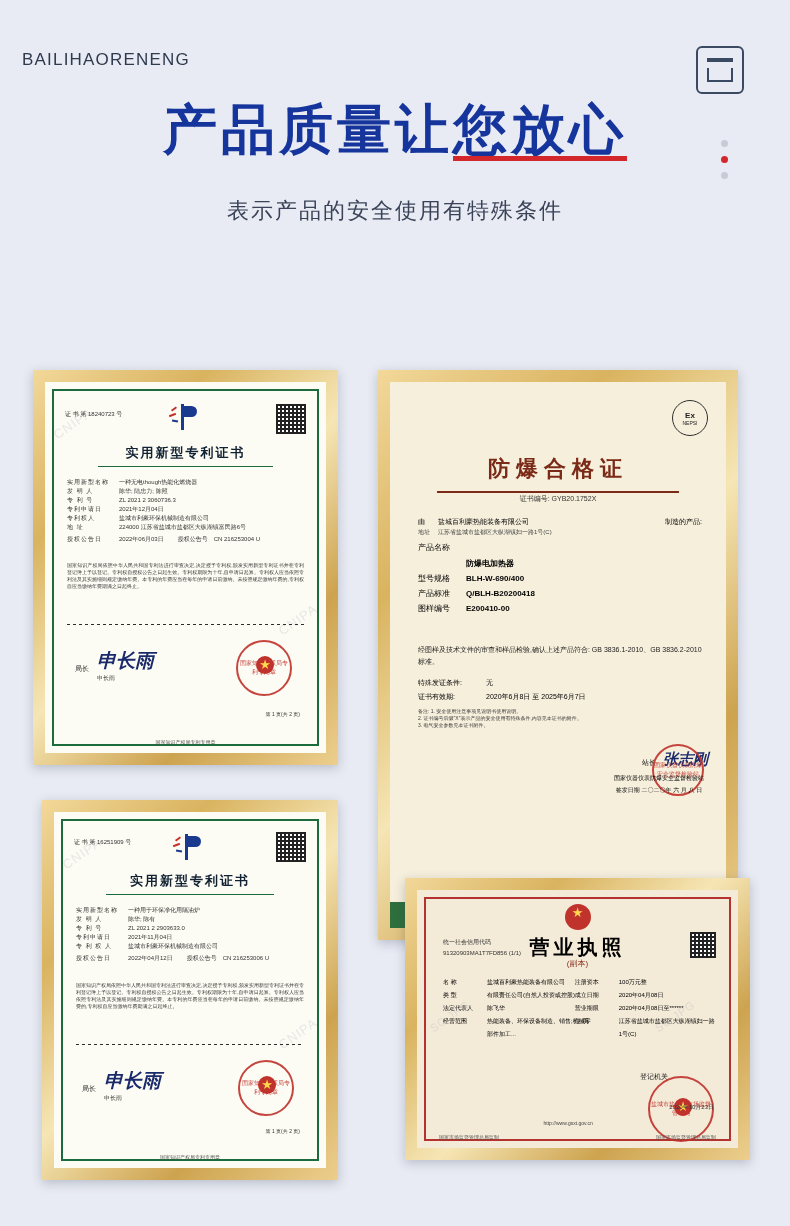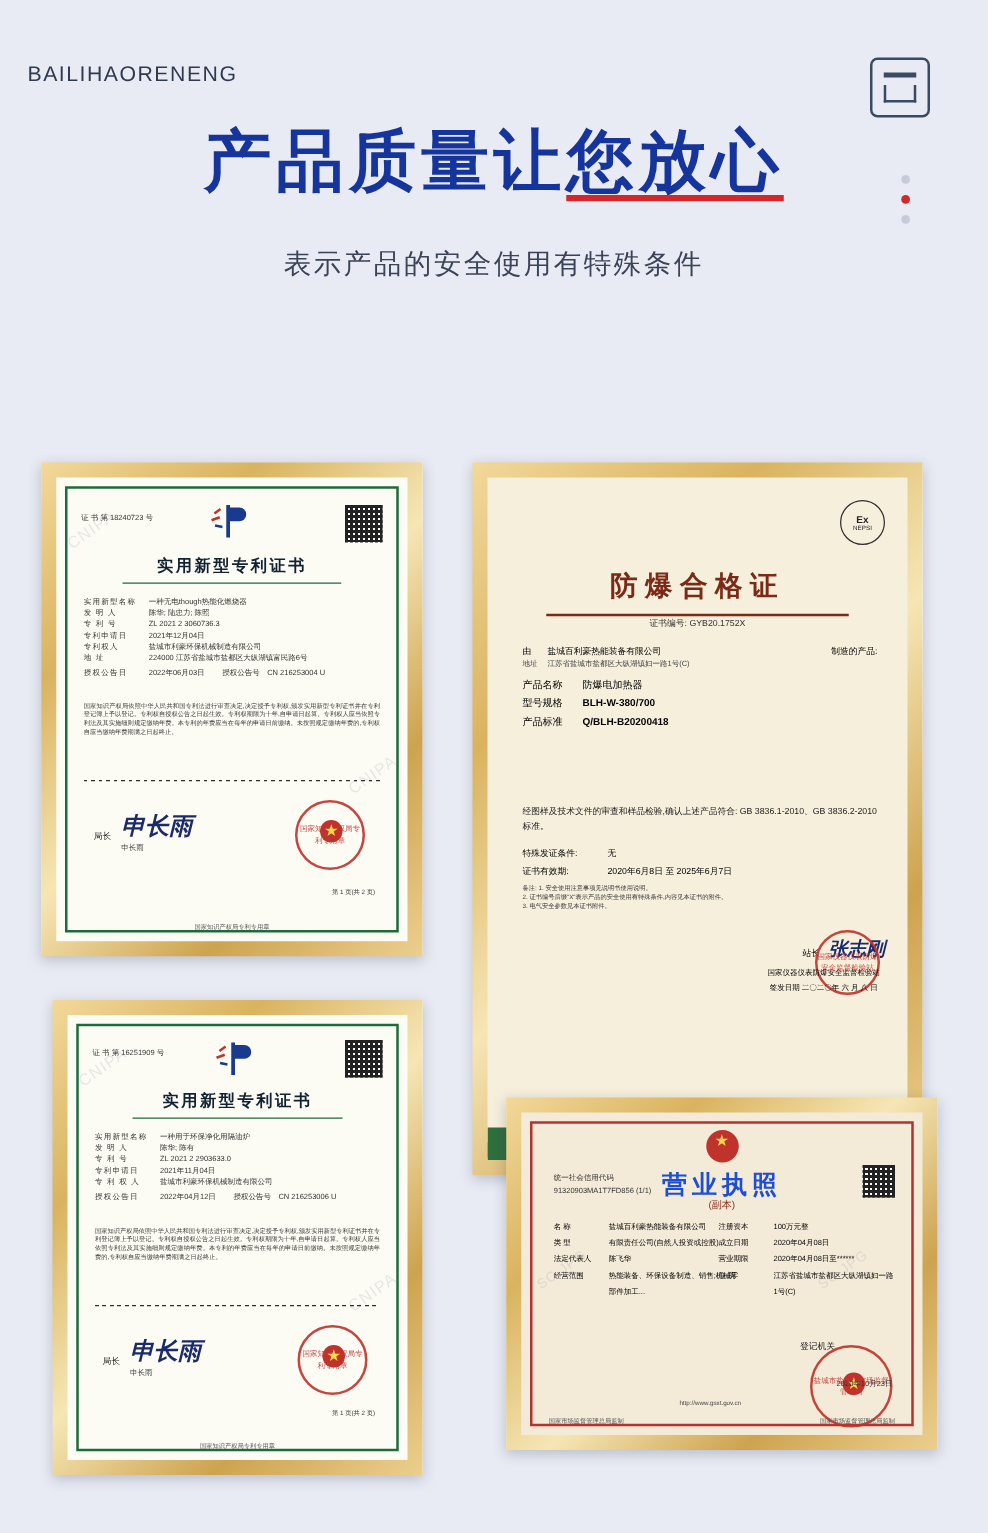--- a/index.html
+++ b/index.html
@@ -99,21 +99,21 @@
   
   .ex{
     width:34px;height:34px;border:1.5px solid #2f2f2f;border-radius:50%;
     display:flex;flex-direction:column;align-items:center;justify-content:center;
     font-size:6px;color:#222;
   }
   .bz-title{
     text-align:center;font-size:22px;font-weight:bold;letter-spacing:6px;color:#7a2a16;
   }
   .bz-underline{width:72%;height:2px;background:#7a2a16;margin:5px auto 0;}
-  .lic-title{font-size:20px;font-weight:bold;letter-spacing:4px;color:#1d4ed8;text-align:center;}
+  .lic-title{font-size:20px;font-weight:bold;letter-spacing:4px;color:#000000;text-align:center;}
   .natl-emblem{
     width:26px;height:26px;border-radius:50%;background:#c0322c;margin:0 auto;
     position:relative;
   }
   .natl-emblem:after{
     content:"★";position:absolute;left:0;right:0;top:1px;color:#ffd84d;font-size:13px;text-align:center;
   }
   .footer-bar{
     position:absolute;left:0;right:0;bottom:0;height:26px;background:#2f6f3e;color:#fff;
     font-size:5px;display:flex;align-items:center;justify-content:center;gap:18px;
@@ -224,29 +224,33 @@
           <div style="width:20px;">由</div>
           <div style="flex:1;">盐城百利豪热能装备有限公司</div>
           <div style="width:60px;text-align:right;">制造的产品:</div>
         </div>
         <div style="display:flex;font-size:6px;line-height:10px;color:#444;">
           <div style="width:20px;">地址</div>
           <div style="flex:1;">江苏省盐城市盐都区大纵湖镇妇一路1号(C)</div>
         </div>
         <div style="display:flex;font-size:8px;line-height:15px;margin-top:3px;">
           <div style="width:48px;">产品名称</div>
-          <div style="flex:1;font-weight:normal;">防爆电加热器</div>
+          <div style="flex:1;font-weight:bold;margin-top:16px;">防爆电加热器</div>
         </div>
         <div style="display:flex;font-size:8px;line-height:15px;">
           <div style="width:48px;">型号规格</div>
-          <div style="flex:1;font-weight:bold;">BLH-W-380/700</div>
+          <div style="flex:1;font-weight:bold;">BLH-W-690/400</div>
         </div>
         <div style="display:flex;font-size:8px;line-height:15px;align-items:flex-end;">
           <div style="width:48px;">产品标准</div>
           <div style="flex:1;font-weight:bold;">Q/BLH-B20200418</div>
+        </div>
+        <div style="display:flex;font-size:8px;line-height:15px;">
+          <div style="width:48px;">图样编号</div>
+          <div style="flex:1;font-weight:bold;">E200410-00</div>
         </div>
       </div>
 
       <div style="position:absolute;left:28px;right:24px;top:262px;font-size:7px;line-height:12px;color:#222;">经图样及技术文件的审查和样品检验,确认上述产品符合: GB 3836.1-2010、GB 3836.2-2010 标准。</div>
 
       <div style="position:absolute;left:28px;top:296px;font-size:7px;">特殊发证条件:</div>
       <div style="position:absolute;left:96px;top:296px;font-size:7px;">无</div>
 
       <div style="position:absolute;left:28px;top:310px;font-size:7px;">证书有效期:</div>
       <div style="position:absolute;left:96px;top:310px;font-size:7px;">2020年6月8日 至 2025年6月7日</div>

